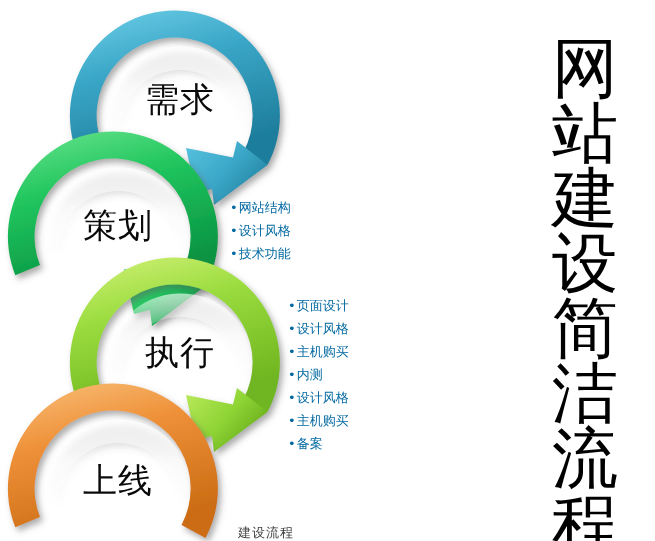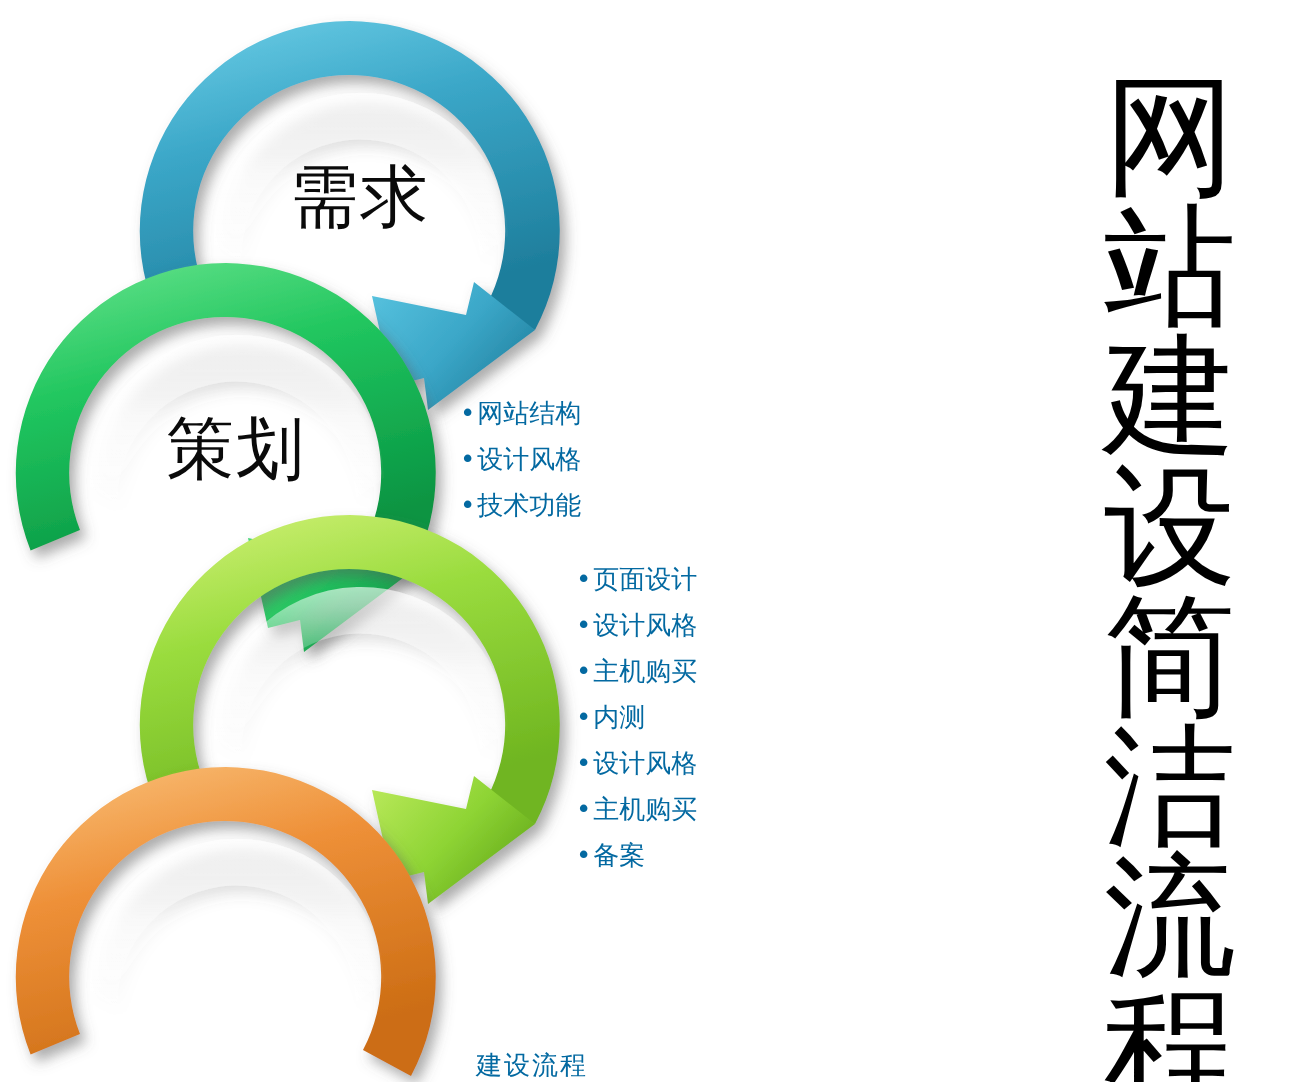--- a/index.html
+++ b/index.html
@@ -51,21 +51,21 @@
     white-space:nowrap;
   }
   #vertical-title .t-char{display:block;}
 
   #footer-ghost{
     position:absolute;
     left:238px;
     top:524px;
     font-family:"DejaVu Sans","Liberation Sans",sans-serif;
     font-size:13px;
-    color:#0369a1;
+    color:#404040;
     white-space:nowrap;
     letter-spacing:1px;
   }
 </style>
 </head>
 <body style="background: rgb(255, 255, 255);">
 
 <div id="stage">
 
   <svg id="diagram" viewBox="0 0 655 541">
@@ -179,28 +179,30 @@
                A 78 78 0 1 1 181.5 525.0
                L 205.5 538.0
                A 105 105 0 1 0 15.3 527.3 Z" fill="url(#gradLaunch)"></path>
       <path d="M 45.0 495.0 A 70 70 0 0 1 192.0 491.0 L 178.0 501.0 A 56 56 0 0 0 58.5 504.0 Z" fill="url(#gloss)"></path>
     </g>
 
   </svg>
 
   <div class="stage-label" style="left:180px;top:99px;">需求</div>
   <div class="stage-label" style="left:118px;top:226px;font-family:Liberation Serif, serif;">策划</div>
+  <div class="stage-label" style="left:180px;top:352px;">执行</div>
+  <div class="stage-label" style="left:118px;top:480px;">上线</div>
 
   <div class="bullet-group" style="left:230px;top:196px;">
     <span class="bullet-item"><span class="bullet-dot">•</span><span>网站结构</span></span>
     <span class="bullet-item"><span class="bullet-dot">•</span><span>设计风格</span></span>
     <span class="bullet-item"><span class="bullet-dot">•</span><span>技术功能</span></span>
   </div>
 
-  <div class="bullet-group" style="left:288px;top:279px;">
+  <div class="bullet-group" style="left:288px;top:294px;">
     <span class="bullet-item"><span class="bullet-dot">•</span><span>页面设计</span></span>
     <span class="bullet-item"><span class="bullet-dot">•</span><span>设计风格</span></span>
     <span class="bullet-item"><span class="bullet-dot">•</span><span>主机购买</span></span>
     <span class="bullet-item"><span class="bullet-dot">•</span><span>内测</span></span>
     <span class="bullet-item"><span class="bullet-dot">•</span><span>设计风格</span></span>
     <span class="bullet-item"><span class="bullet-dot">•</span><span>主机购买</span></span>
     <span class="bullet-item"><span class="bullet-dot">•</span><span>备案</span></span>
   </div>
 
   <div id="vertical-title">

